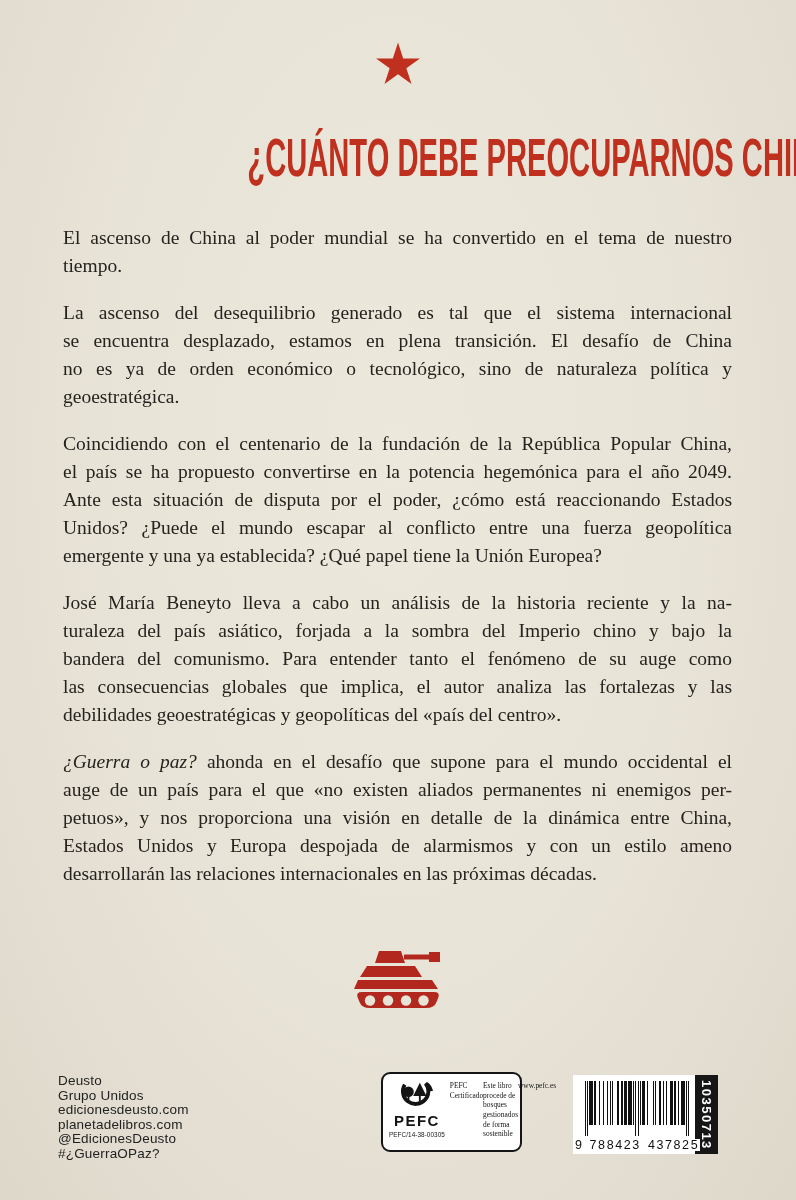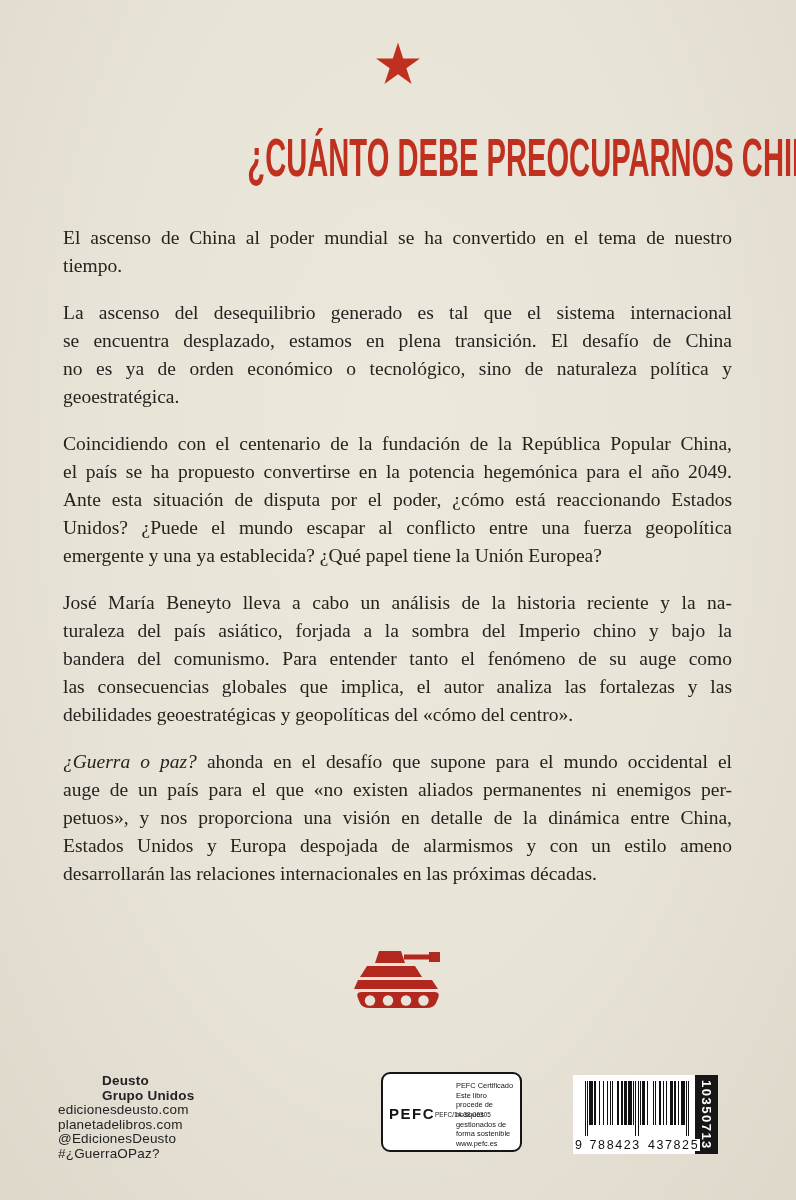--- a/index.html
+++ b/index.html
@@ -35,32 +35,32 @@
   .jline{text-align:justify;text-align-last:justify;}
   .jline.last{text-align:justify;text-align-last:left;}
   .ital{font-style:italic;}
   
   .tank{position:absolute;top:951px;left:0;right:0;display:flex;justify-content:center;}
   
   .pub{
     position:absolute;left:58px;top:1074px;
     font-size:13.5px;line-height:14.6px;color:#222;letter-spacing:0.2px;
   }
-  .pub .b{font-weight:bold;margin-left:44px;}
+  .pub .b{font-weight:normal;}
   
   .pefc{
     position:absolute;left:381px;top:1072px;width:141px;height:80px;
     background:#fff;border:2.5px solid #151515;border-radius:9px;
     box-sizing:border-box;display:flex;padding:4px 5px 3px 6px;color:#141414;
   }
-  .pefc-left{width:62px;display:flex;flex-direction:row;align-items:center;text-align:right;}
+  .pefc-left{width:62px;display:flex;flex-direction:column;align-items:center;text-align:right;}
   .pefc-word{font-weight:bold;font-size:15px;letter-spacing:1.5px;line-height:15px;margin-top:1px;}
   .pefc-lic{font-size:6.3px;letter-spacing:0.1px;margin-top:3px;white-space:nowrap;}
-  .pefc-right{flex:1;display:flex;flex-direction:column;justify-content:space-between;
-    font-size:7.4px;line-height:1.3;padding:3px 0 3px 5px;}
+  .pefc-right{flex:1;display:flex;flex-direction:row;justify-content:space-between;
+    font-size:7.4px;line-height:1.3;padding:3px 0 3px 5px;font-family:Liberation Serif, serif;}
   
   .bc{position:absolute;left:573px;top:1075px;height:79px;display:flex;}
   .bc-white{width:122px;background:#fff;position:relative;box-sizing:border-box;padding:6px 4px 0 12px;}
   .bars{position:relative;width:104px;height:56px;}
   .bar{position:absolute;top:0;height:44px;background:#111;}
   .bar.guard{height:55px;}
   .digits{
     position:absolute;bottom:3px;left:2px;right:4px;display:flex;gap:5px;align-items:flex-end;
     font-size:12.5px;letter-spacing:1.6px;color:#111;line-height:12px;
   }
@@ -107,21 +107,21 @@
       <div class="jline">Ante esta situación de disputa por el poder, ¿cómo está reaccionando Estados</div>
       <div class="jline">Unidos? ¿Puede el mundo escapar al conflicto entre una fuerza geopolítica</div>
       <div class="jline last">emergente y una ya establecida? ¿Qué papel tiene la Unión Europea?</div>
     </div>
 
     <div class="para">
       <div class="jline">José María Beneyto lleva a cabo un análisis de la historia reciente y la na-</div>
       <div class="jline">turaleza del país asiático, forjada a la sombra del Imperio chino y bajo la</div>
       <div class="jline">bandera del comunismo. Para entender tanto el fenómeno de su auge como</div>
       <div class="jline">las consecuencias globales que implica, el autor analiza las fortalezas y las</div>
-      <div class="jline last">debilidades geoestratégicas y geopolíticas del «cómo del centro».</div>
+      <div class="jline last">debilidades geoestratégicas y geopolíticas del «país del centro».</div>
     </div>
 
     <div class="para">
       <div class="jline"><span class="ital">¿Guerra o paz?</span><span> ahonda en el desafío que supone para el mundo occidental el</span></div>
       <div class="jline">auge de un país para el que «no existen aliados permanentes ni enemigos per-</div>
       <div class="jline">petuos», y nos proporciona una visión en detalle de la dinámica entre China,</div>
       <div class="jline">Estados Unidos y Europa despojada de alarmismos y con un estilo ameno</div>
       <div class="jline last">desarrollarán las relaciones internacionales en las próximas décadas.</div>
     </div>
 

